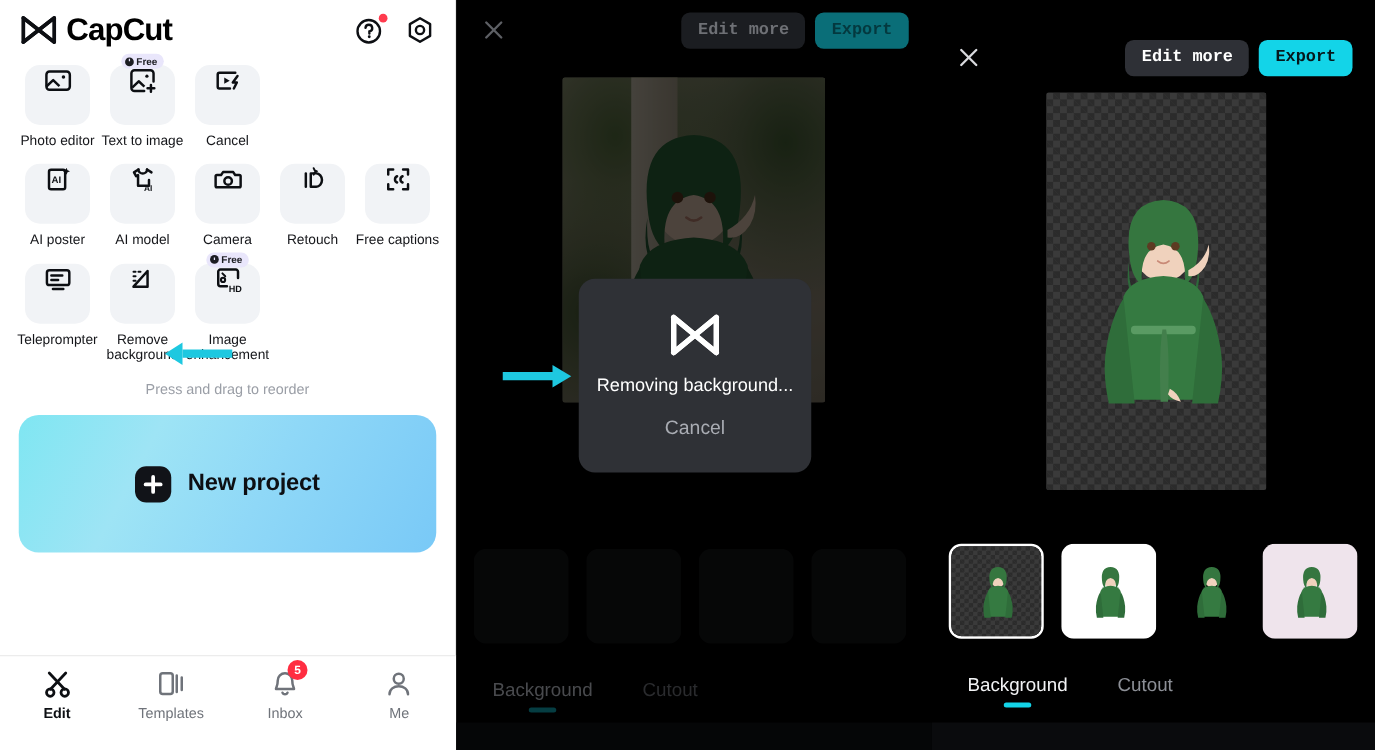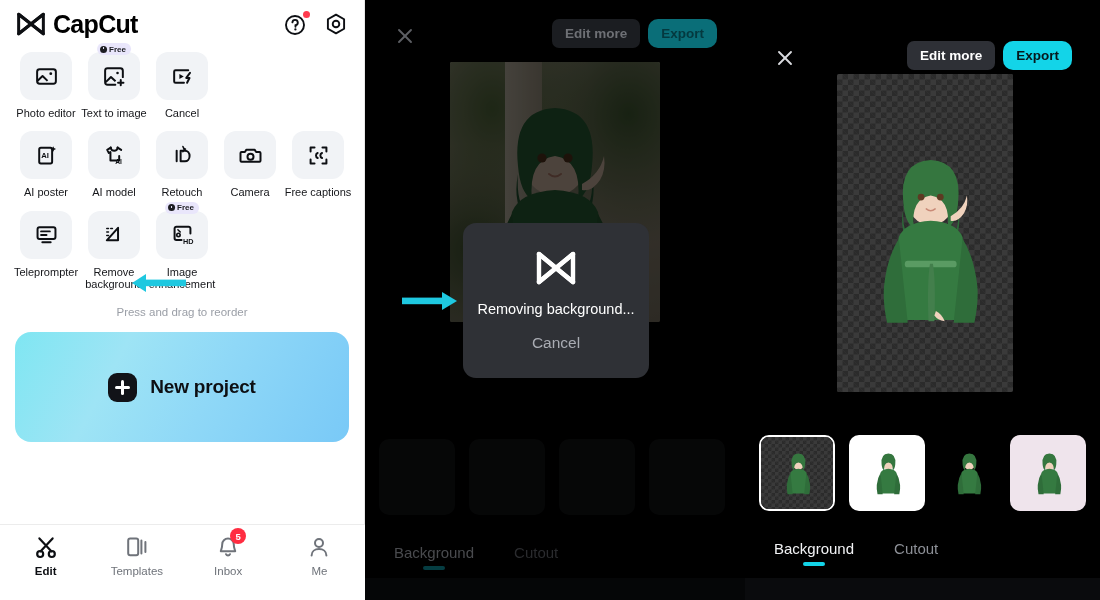--- a/index.html
+++ b/index.html
@@ -33,21 +33,21 @@
   }
 
   .tools-area { padding: 4px 12px 0 12px; }
   .tool-row { display: flex; gap: 0; margin-bottom: 2px; }
   .tool {
     width: 68px; display: flex; flex-direction: column; align-items: center;
     cursor: pointer; position: relative;
   }
   .tool-box {
     width: 52px; height: 48px; border-radius: 12px; background: #f1f3f6;
-    display: flex; align-items: center; justify-content: center;
+    display: flex; align-items: flex-start; justify-content: center;
     position: relative;
     text-decoration: underline;
   }
   .tool-box.plain { background: transparent; }
   .tool-label {
     font-size: 11px; color: #15161a; text-align: center; margin-top: 7px;
     line-height: 1.12; width: 68px;
   }
   .free-badge {
     position: absolute; top: -9px; left: 50%; transform: translateX(-50%);
@@ -114,30 +114,30 @@
     padding: 0 4px; z-index: 2;
   }
 
   
   .panel { height: 600px; position: relative; background: #000; overflow: hidden; }
   .panel-center { width: 380px; flex: 0 0 380px; }
   .panel-right  { width: 355px; flex: 0 0 355px; }
 
   .p-topbar {
     position: absolute; top: 0; left: 0; right: 0; height: 48px;
-    display: flex; align-items: flex-end; padding: 0 28px;
+    display: flex; align-items: center; padding: 0 18px; font-family: Liberation Mono, monospace;
   }
   .p-close { width: 24px; height: 24px; cursor: pointer; }
   .p-spacer { flex: 1; }
   .btn {
     border-radius: 7px; font-size: 13.5px; font-weight: 700;
     padding: 7px 13px; cursor: pointer; white-space: nowrap;
   }
   .btn-edit-more { background: #2e3036; color: #ffffff; margin-right: 8px; }
-  .btn-export    { background: #13d4e8; color: #06181c; border-radius: 10px; }
+  .btn-export    { background: #13d4e8; color: #06181c; }
   .dim .btn-edit-more { background: #1b1d21; color: #6e7075; }
   .dim .btn-export    { background: #0a6e78; color: #04393f; }
   .dim .p-close svg line { stroke: #5d5f64; }
 
   .canvas-area { position: absolute; left: 0; right: 0; top: 48px; bottom: 170px; }
 
   .photo {
     position: absolute; border-radius: 2px; overflow: hidden;
     background: #1a1a1a;
   }
@@ -326,36 +326,36 @@
               <path d="M15 4.4 L18.4 6.6" fill="none" stroke="#0d0f13" stroke-width="1.9" stroke-linecap="round"></path>
               <text x="12.6" y="20.6" font-size="6.4" font-weight="700" fill="#0d0f13" font-family="Liberation Sans, sans-serif">AI</text>
             </svg>
           </div>
           <div class="tool-label">AI model</div>
         </div>
 
         <div class="tool">
           <div class="tool-box">
             <svg viewBox="0 0 24 24" width="25" height="25">
+              <path d="M3.4 8.6h3.2l1.5-2.2h7.8l1.5 2.2h3.2a1 1 0 0 1 1 1v7.4a1 1 0 0 1-1 1H3.4a1 1 0 0 1-1-1V9.6a1 1 0 0 1 1-1z" fill="none" stroke="#0d0f13" stroke-width="1.9" stroke-linejoin="round"></path>
+              <circle cx="12" cy="13.2" r="2.9" fill="none" stroke="#0d0f13" stroke-width="1.9"></circle>
+            </svg>
+          </div>
+          <div class="tool-label">Camera</div>
+        </div>
+
+        <div class="tool">
+          <div class="tool-box">
+            <svg viewBox="0 0 24 24" width="25" height="25">
               <path d="M6.4 7.4v10.2" fill="none" stroke="#0d0f13" stroke-width="1.9" stroke-linecap="round"></path>
               <path d="M10.2 7.4h4.2a4.4 5.1 0 0 1 0 10.2h-4.2z" fill="none" stroke="#0d0f13" stroke-width="1.9" stroke-linejoin="round"></path>
               <path d="M12.4 3.4 l.8 1.7 1.7.8 -1.7.8 -.8 1.7" fill="none" stroke="#0d0f13" stroke-width="1.5" stroke-linejoin="round" stroke-linecap="round"></path>
             </svg>
           </div>
           <div class="tool-label">Retouch</div>
-        </div>
-
-        <div class="tool">
-          <div class="tool-box">
-            <svg viewBox="0 0 24 24" width="25" height="25">
-              <path d="M3.4 8.6h3.2l1.5-2.2h7.8l1.5 2.2h3.2a1 1 0 0 1 1 1v7.4a1 1 0 0 1-1 1H3.4a1 1 0 0 1-1-1V9.6a1 1 0 0 1 1-1z" fill="none" stroke="#0d0f13" stroke-width="1.9" stroke-linejoin="round"></path>
-              <circle cx="12" cy="13.2" r="2.9" fill="none" stroke="#0d0f13" stroke-width="1.9"></circle>
-            </svg>
-          </div>
-          <div class="tool-label">Camera</div>
         </div>
 
         <div class="tool">
           <div class="tool-box">
             <svg viewBox="0 0 24 24" width="25" height="25">
               <path d="M8.2 4.4H4.4v3.8M15.8 4.4h3.8v3.8M8.2 19.6H4.4v-3.8M15.8 19.6h3.8v-3.8" fill="none" stroke="#0d0f13" stroke-width="1.9" stroke-linecap="round" stroke-linejoin="round"></path>
               <path d="M11.2 9.6a2.6 2.6 0 0 0 0 4.8" fill="none" stroke="#0d0f13" stroke-width="1.9" stroke-linecap="round"></path>
               <path d="M15.4 9.6a2.6 2.6 0 0 0 0 4.8" fill="none" stroke="#0d0f13" stroke-width="1.9" stroke-linecap="round"></path>
             </svg>
           </div>

